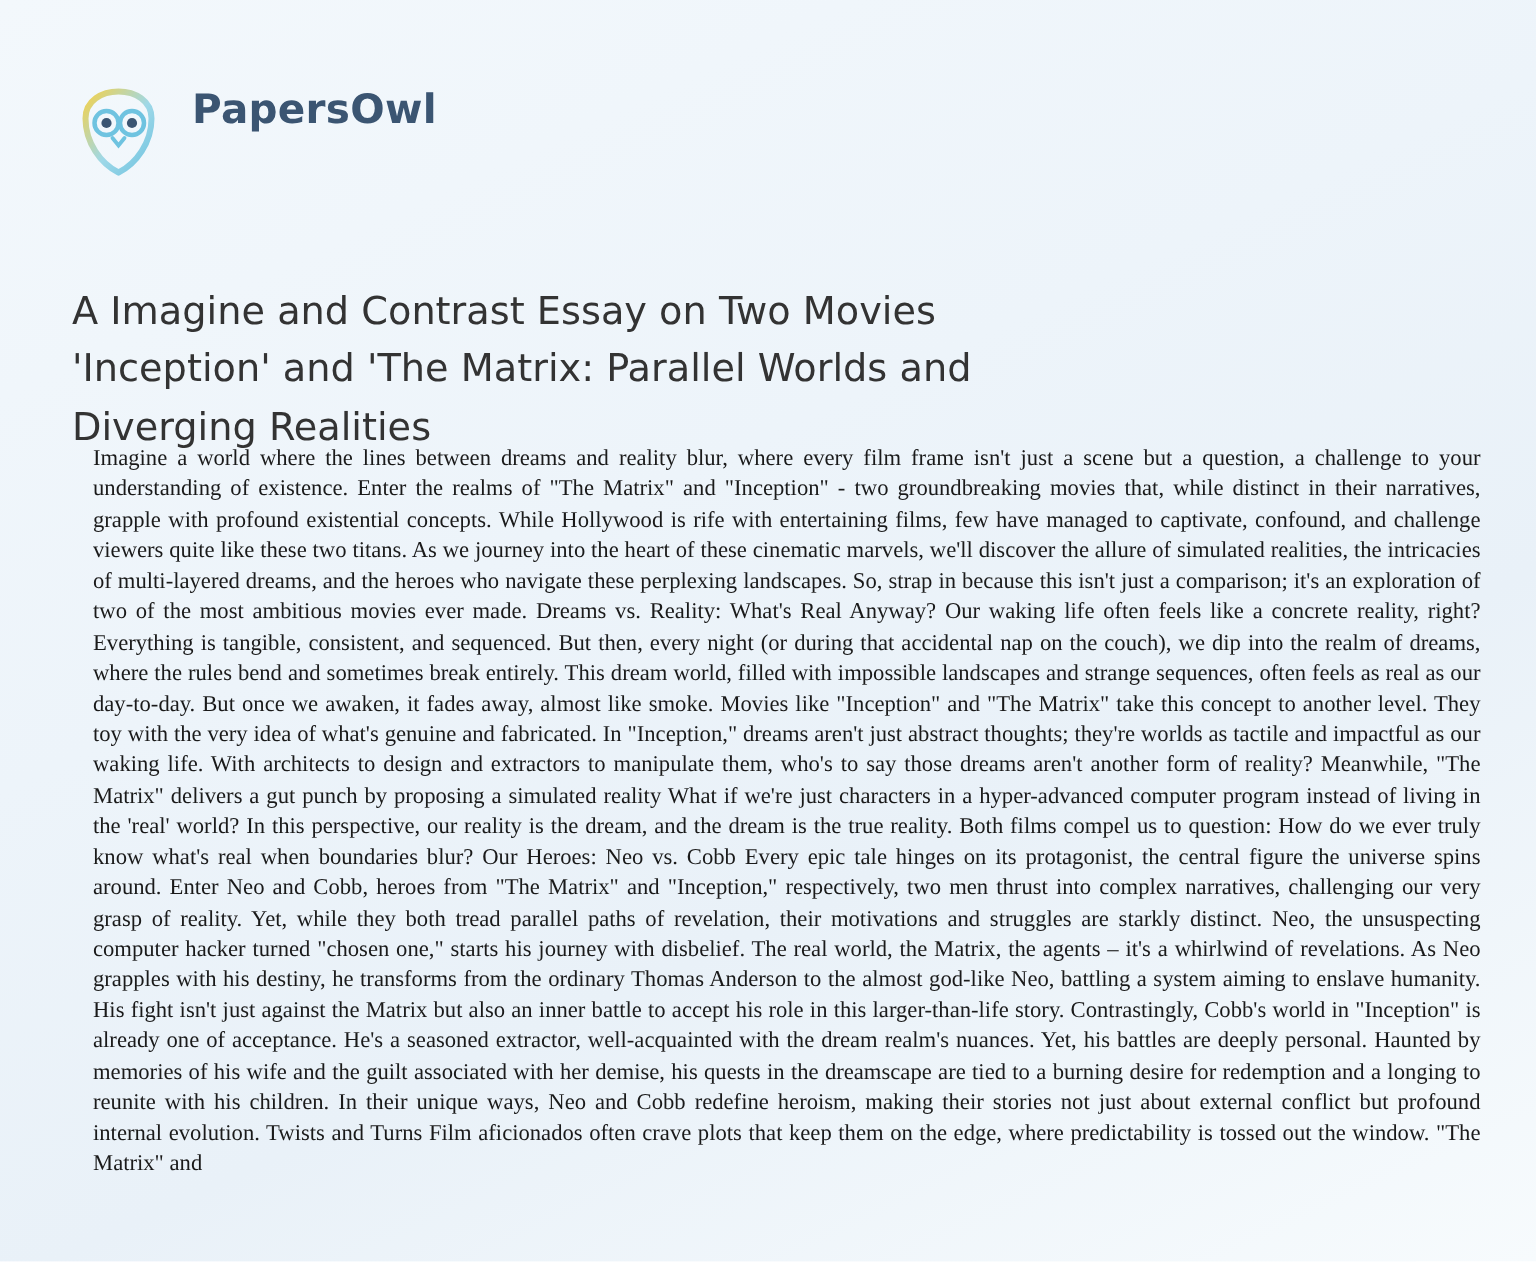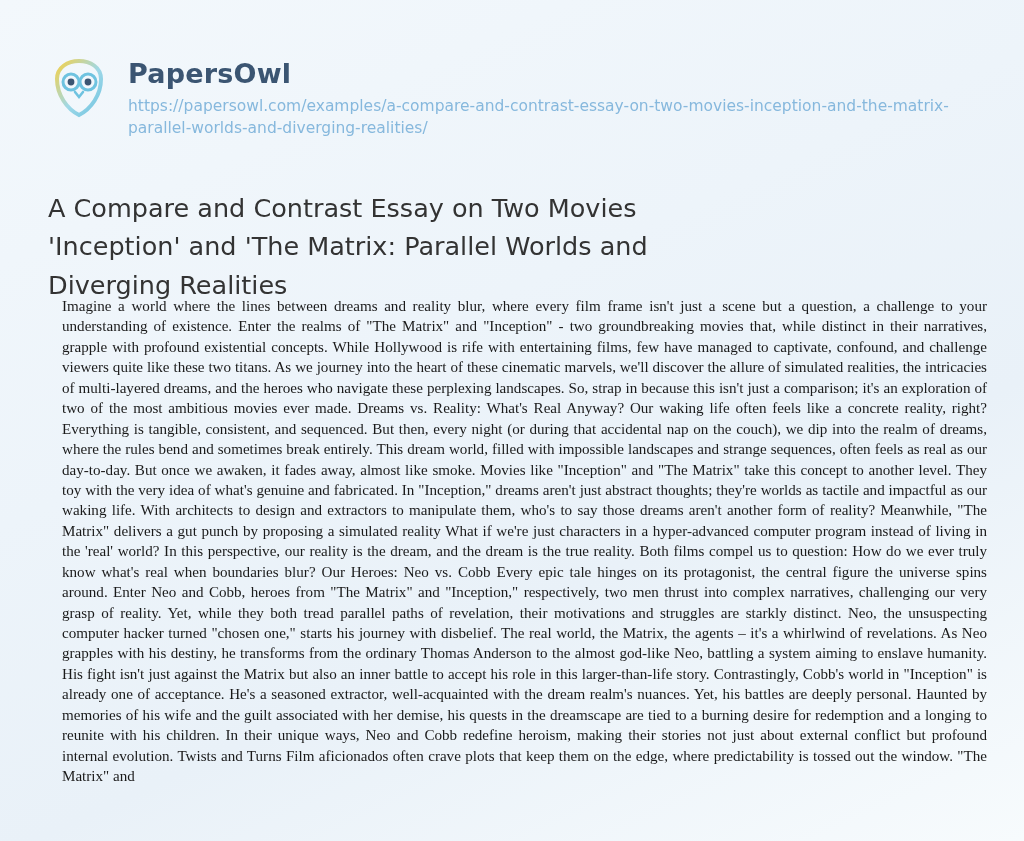--- a/index.html
+++ b/index.html
@@ -106,20 +106,19 @@
         <path d="M9 22 C9 10, 20 4, 31 4 C42 4, 53 10, 53 22 C53 38, 43 52, 31 58 C19 52, 9 38, 9 22 Z" fill="none" stroke="url(#owlgrad)" stroke-width="4"></path>
         <circle cx="23" cy="25" r="8" fill="none" stroke="#6fc3e0" stroke-width="3"></circle>
         <circle cx="40" cy="25" r="8" fill="none" stroke="#6fc3e0" stroke-width="3"></circle>
         <circle cx="23" cy="25" r="3.4" fill="#3b5572"></circle>
         <circle cx="40" cy="25" r="3.4" fill="#3b5572"></circle>
         <path d="M27 35 L31 40 L35 35" fill="none" stroke="#6fc3e0" stroke-width="2.6" stroke-linecap="round"></path>
       </svg>
     </div>
     <div class="brand-block">
       <div class="brand-name">PapersOwl</div>
-      <div class="brand-url">https://papersowl.com/examples/a-compare-and-contrast-essay-on-two-movies-inception-and-the-matrix-parallel-worlds-and-diverging-realities/</div>
     </div>
   </div>
 
-  <h1 class="title">A Compare and Contrast Essay on Two Movies 'Inception' and 'The Matrix: Parallel Worlds and Diverging Realities</h1>
+  <h1 class="title">A Imagine and Contrast Essay on Two Movies 'Inception' and 'The Matrix: Parallel Worlds and Diverging Realities</h1>
 
   <div class="body-text">Imagine a world where the lines between dreams and reality blur, where every film frame isn't just a scene but a question, a challenge to your understanding of existence. Enter the realms of "The Matrix" and "Inception" - two groundbreaking movies that, while distinct in their narratives, grapple with profound existential concepts. While Hollywood is rife with entertaining films, few have managed to captivate, confound, and challenge viewers quite like these two titans. As we journey into the heart of these cinematic marvels, we'll discover the allure of simulated realities, the intricacies of multi-layered dreams, and the heroes who navigate these perplexing landscapes. So, strap in because this isn't just a comparison; it's an exploration of two of the most ambitious movies ever made. Dreams vs. Reality: What's Real Anyway? Our waking life often feels like a concrete reality, right? Everything is tangible, consistent, and sequenced. But then, every night (or during that accidental nap on the couch), we dip into the realm of dreams, where the rules bend and sometimes break entirely. This dream world, filled with impossible landscapes and strange sequences, often feels as real as our day-to-day. But once we awaken, it fades away, almost like smoke. Movies like "Inception" and "The Matrix" take this concept to another level. They toy with the very idea of what's genuine and fabricated. In "Inception," dreams aren't just abstract thoughts; they're worlds as tactile and impactful as our waking life. With architects to design and extractors to manipulate them, who's to say those dreams aren't another form of reality? Meanwhile, "The Matrix" delivers a gut punch by proposing a simulated reality  What if we're just characters in a hyper-advanced computer program instead of living in the 'real' world? In this perspective, our reality is the dream, and the dream is the true reality. Both films compel us to question: How do we ever truly know what's real when boundaries blur? Our Heroes: Neo vs. Cobb Every epic tale hinges on its protagonist, the central figure the universe spins around. Enter Neo and Cobb, heroes from "The Matrix" and "Inception," respectively, two men thrust into complex narratives, challenging our very grasp of reality. Yet, while they both tread parallel paths of revelation, their motivations and struggles are starkly distinct. Neo, the unsuspecting computer hacker turned "chosen one," starts his journey with disbelief. The real world, the Matrix, the agents – it's a whirlwind of revelations. As Neo grapples with his destiny, he transforms from the ordinary Thomas Anderson to the almost god-like Neo, battling a system aiming to enslave humanity. His fight isn't just against the Matrix but also an inner battle to accept his role in this larger-than-life story. Contrastingly, Cobb's world in "Inception" is already one of acceptance. He's a seasoned extractor, well-acquainted with the dream realm's nuances. Yet, his battles are deeply personal. Haunted by memories of his wife and the guilt associated with her demise, his quests in the dreamscape are tied to a burning desire for redemption and a longing to reunite with his children. In their unique ways, Neo and Cobb redefine heroism, making their stories not just about external conflict but profound internal evolution. Twists and Turns Film aficionados often crave plots that keep them on the edge, where predictability is tossed out the window. "The Matrix" and</div>
 </div>
 
 </body></html>

